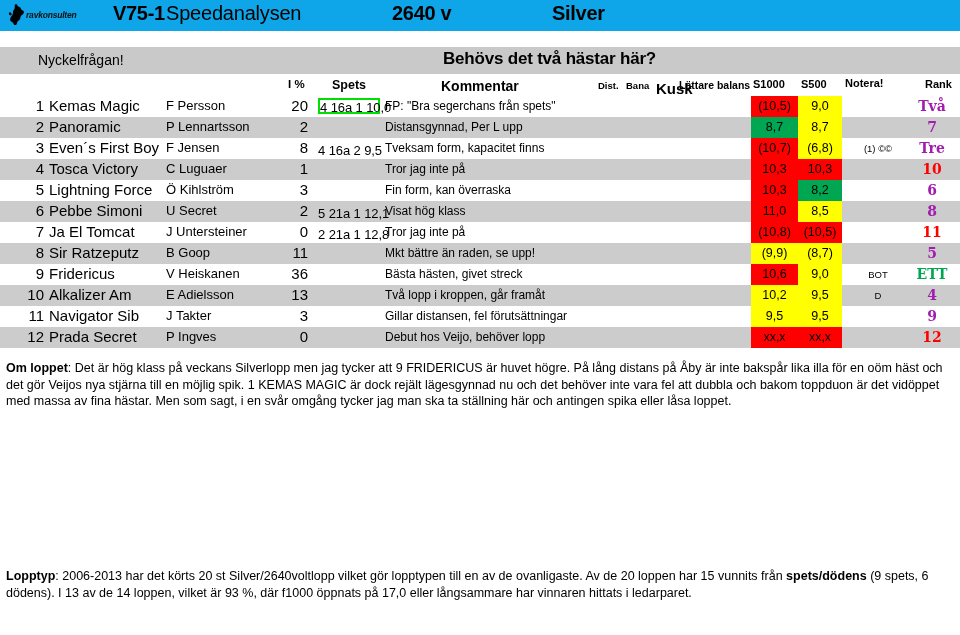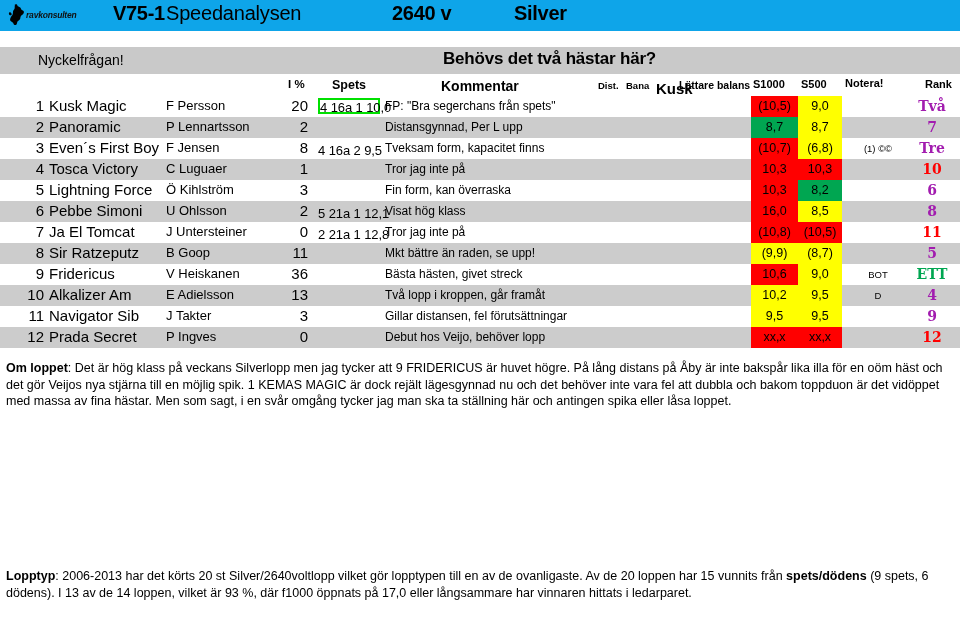--- a/index.html
+++ b/index.html
@@ -39,21 +39,21 @@
   }
   .title-name{
     position:absolute;left:166px;top:2px;
     font-size:20px;font-weight:normal;letter-spacing:-0.2px;
   }
   .title-dist{
     position:absolute;left:392px;top:2px;
     font-size:20px;font-weight:bold;letter-spacing:-0.3px;
   }
   .title-class{
-    position:absolute;left:514px;top:2px;
+    position:absolute;left:552px;top:2px;
     font-size:20px;font-weight:bold;letter-spacing:-0.3px;
   }
 
   
   .keybar{
     position:relative;
     height:27px;
     background:#c9c9c9;
     display:flex;align-items:center;margin-top:16px;
   }
@@ -192,21 +192,21 @@
     <div class="th th-lat">Lättare balans</div>
     <div class="th th-s1000">S1000</div>
     <div class="th th-s500">S500</div>
     <div class="th th-notera">Notera!</div>
     <div class="th th-rank">Rank</div>
   </div>
 
   <div class="rows" id="rows-container">
       <div class="row">
         <div class="cell c-num">1</div>
-        <div class="cell c-horse">Kusk Magic</div>
+        <div class="cell c-horse">Kemas Magic</div>
         <div class="cell c-driver">F Persson</div>
         <div class="cell c-pct">20</div>
         <div class="cell c-spets boxed">4 16a 1 10,0</div>
         <div class="cell c-komm">FP: "Bra segerchans från spets"</div>
         <div class="cell c-s1000 bg-red">(10,5)</div>
         <div class="cell c-s500 bg-yellow">9,0</div>
         <div class="cell c-notera"></div>
         <div class="cell c-rank rank-black">Två</div>
       </div>
       <div class="row alt">
@@ -253,25 +253,25 @@
         <div class="cell c-spets"></div>
         <div class="cell c-komm">Fin form, kan överraska</div>
         <div class="cell c-s1000 bg-red">10,3</div>
         <div class="cell c-s500 bg-green">8,2</div>
         <div class="cell c-notera"></div>
         <div class="cell c-rank rank-black">6</div>
       </div>
       <div class="row alt">
         <div class="cell c-num">6</div>
         <div class="cell c-horse">Pebbe Simoni</div>
-        <div class="cell c-driver">U Ohlsson</div>
+        <div class="cell c-driver">U Secret</div>
         <div class="cell c-pct">2</div>
         <div class="cell c-spets">5 21a 1 12,1</div>
         <div class="cell c-komm">Visat hög klass</div>
-        <div class="cell c-s1000 bg-red">16,0</div>
+        <div class="cell c-s1000 bg-red">11,0</div>
         <div class="cell c-s500 bg-yellow">8,5</div>
         <div class="cell c-notera"></div>
         <div class="cell c-rank rank-black">8</div>
       </div>
       <div class="row">
         <div class="cell c-num">7</div>
         <div class="cell c-horse">Ja El Tomcat</div>
         <div class="cell c-driver">J Untersteiner</div>
         <div class="cell c-pct">0</div>
         <div class="cell c-spets">2 21a 1 12,8</div>

